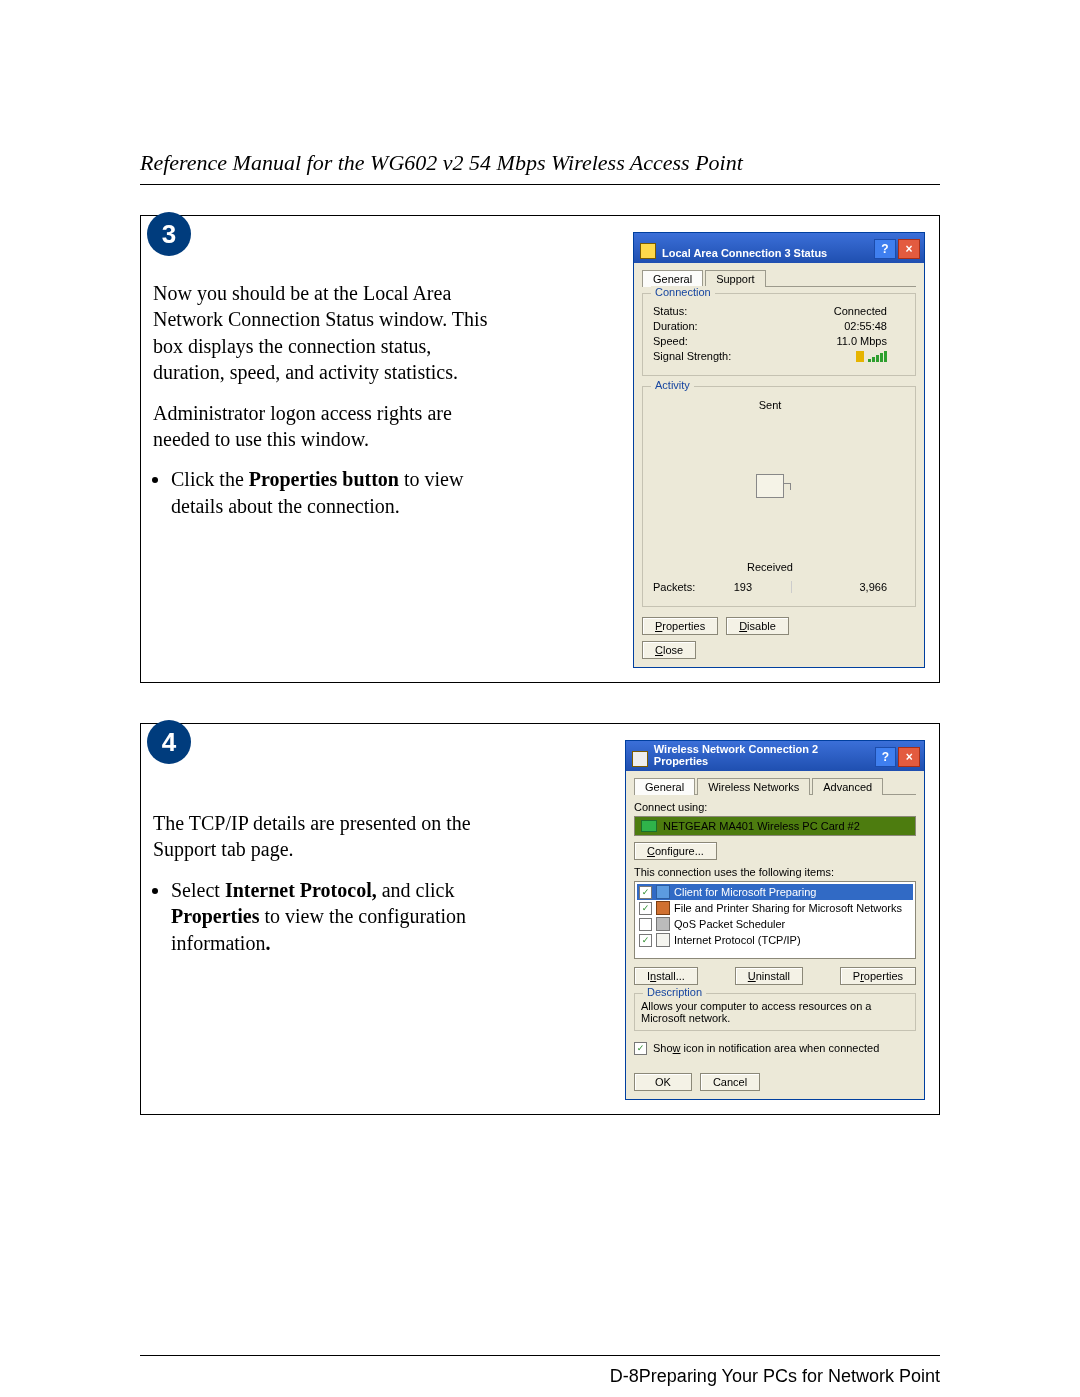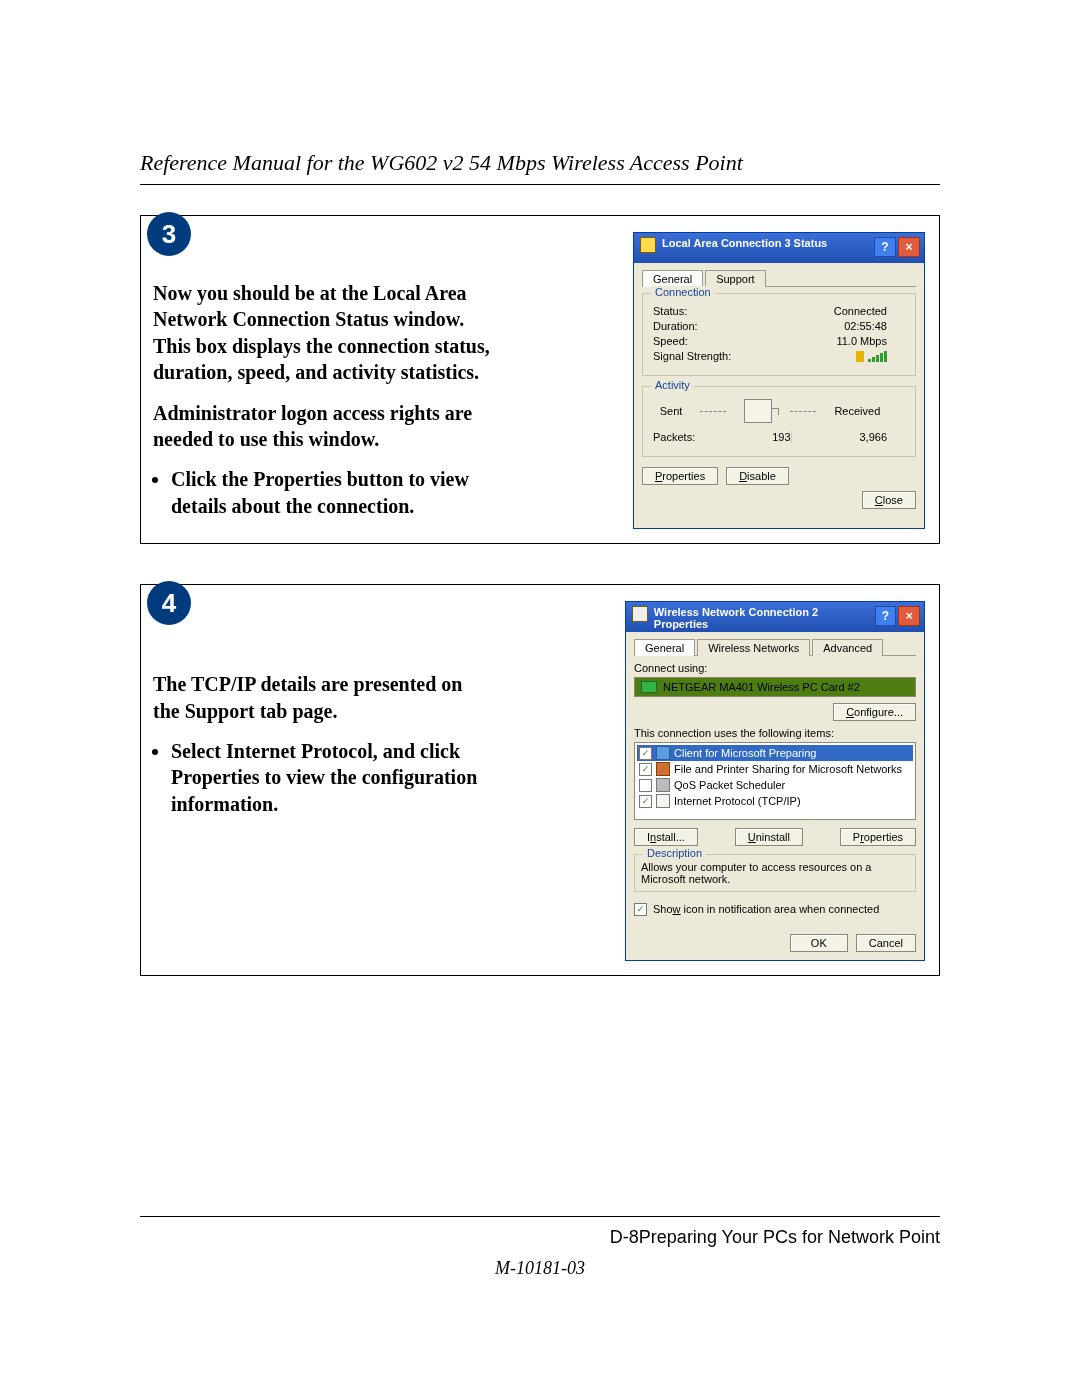--- a/index.html
+++ b/index.html
@@ -44,38 +44,37 @@
     font-size: 26px;
     display: flex;
     align-items: center;
     justify-content: center;
   }
   .step-text {
     font-size: 20px;
     width: 340px;
     padding-top: 48px;
     line-height: 1.32;
-    font-weight: bold;
   }
   .step-text p { margin: 0 0 14px 0; }
   .step-text ul { margin: 0; padding-left: 18px; }
   .step-text li { margin-bottom: 10px; }
   .win {
     font-family: Tahoma, Arial, sans-serif;
     font-size: 11px;
     border: 1px solid #003f9f;
     background: #ece9d8;
     margin-left: auto;
   }
   .titlebar {
     background: linear-gradient(#3b6fd8, #1f4fb0);
     color: #fff;
     font-weight: bold;
     display: flex;
-    align-items: flex-start;
+    align-items: flex-end;
     padding: 4px 4px 4px 6px;
     height: 22px;
   }
   .titlebar-icon {
     width: 14px; height: 14px;
     background: #ffd94a;
     margin-right: 6px;
     border: 1px solid #7a5b00;
   }
   .titlebar .spacer { flex: 1; }
@@ -116,34 +115,34 @@
     padding: 0 4px;
     color: #1746a0;
     font-size: 11px;
   }
   .kv { display: flex; justify-content: space-between; margin: 3px 0; }
   .signal {
     display: inline-flex; align-items: flex-end; gap: 1px; height: 12px;
   }
   .signal span { width: 3px; background: #2e9f2e; }
   .signal .b1{height:3px}.signal .b2{height:5px}.signal .b3{height:7px}.signal .b4{height:9px}.signal .b5{height:11px}
-  .activity-row { display:flex; align-items:center; justify-content:center; gap:18px; margin:4px 0 8px 0;}
+  .activity-row { display:flex; align-items:center; justify-content:center; gap:18px; margin:4px 0 8px 0;flex-direction:column;}
   .act-icon { width:26px;height:22px;border:1px solid #888;background:#f5f3e7;position:relative;}
   .act-icon::after{content:"";position:absolute;right:-8px;top:8px;width:6px;height:6px;border-top:1px solid #888;border-right:1px solid #888;}
   .line { flex:0 0 26px; border-top:1px dashed #888; }
   .btn {
     border: 1px solid #8b8878;
     background: #f4f2e6;
     padding: 2px 12px;
     font-family: Tahoma, Arial, sans-serif;
     font-size: 11px;
     box-shadow: inset 1px 1px 0 #fff;
   }
   .btn-row { display:flex; gap:8px; }
-  .btn-row.right { justify-content: flex-end; margin-top: 6px;}
+  .btn-row.right { margin-top: 6px;}
   .adapter-box {
     border: 1px solid #8b8878;
     background: #4d7c0f;
     padding: 3px 6px;
     display:flex; align-items:center; gap:6px;
     margin: 3px 0 6px 0;
   }
   .nic-icon { width:14px;height:10px;background:#2fb34a;border:1px solid #1a6e2c; }
   .listbox {
     border:1px solid #8b8878;background:#fff;padding:2px;margin:3px 0 8px 0;height:72px;overflow:hidden;
@@ -236,21 +235,21 @@
           <div class="legend">Activity</div>
           <div class="activity-row">
             <span>Sent</span>
             <span class="line"></span>
             <span class="act-icon"></span>
             <span class="line"></span>
             <span>Received</span>
           </div>
           <div class="kv">
             <span>Packets:</span>
-            <span style="flex:1;text-align:right">193</span>
+            <span style="flex:1;text-align:center">193</span>
             <span style="width:1px;background:#ccc"></span>
             <span style="flex:1;text-align:right">3,966</span>
           </div>
         </div>
         <div class="btn-row">
           <button class="btn"><u class="key">P</u>roperties</button>
           <button class="btn"><u class="key">D</u>isable</button>
         </div>
         <div class="btn-row right">
           <button class="btn"><u class="key">C</u>lose</button>

